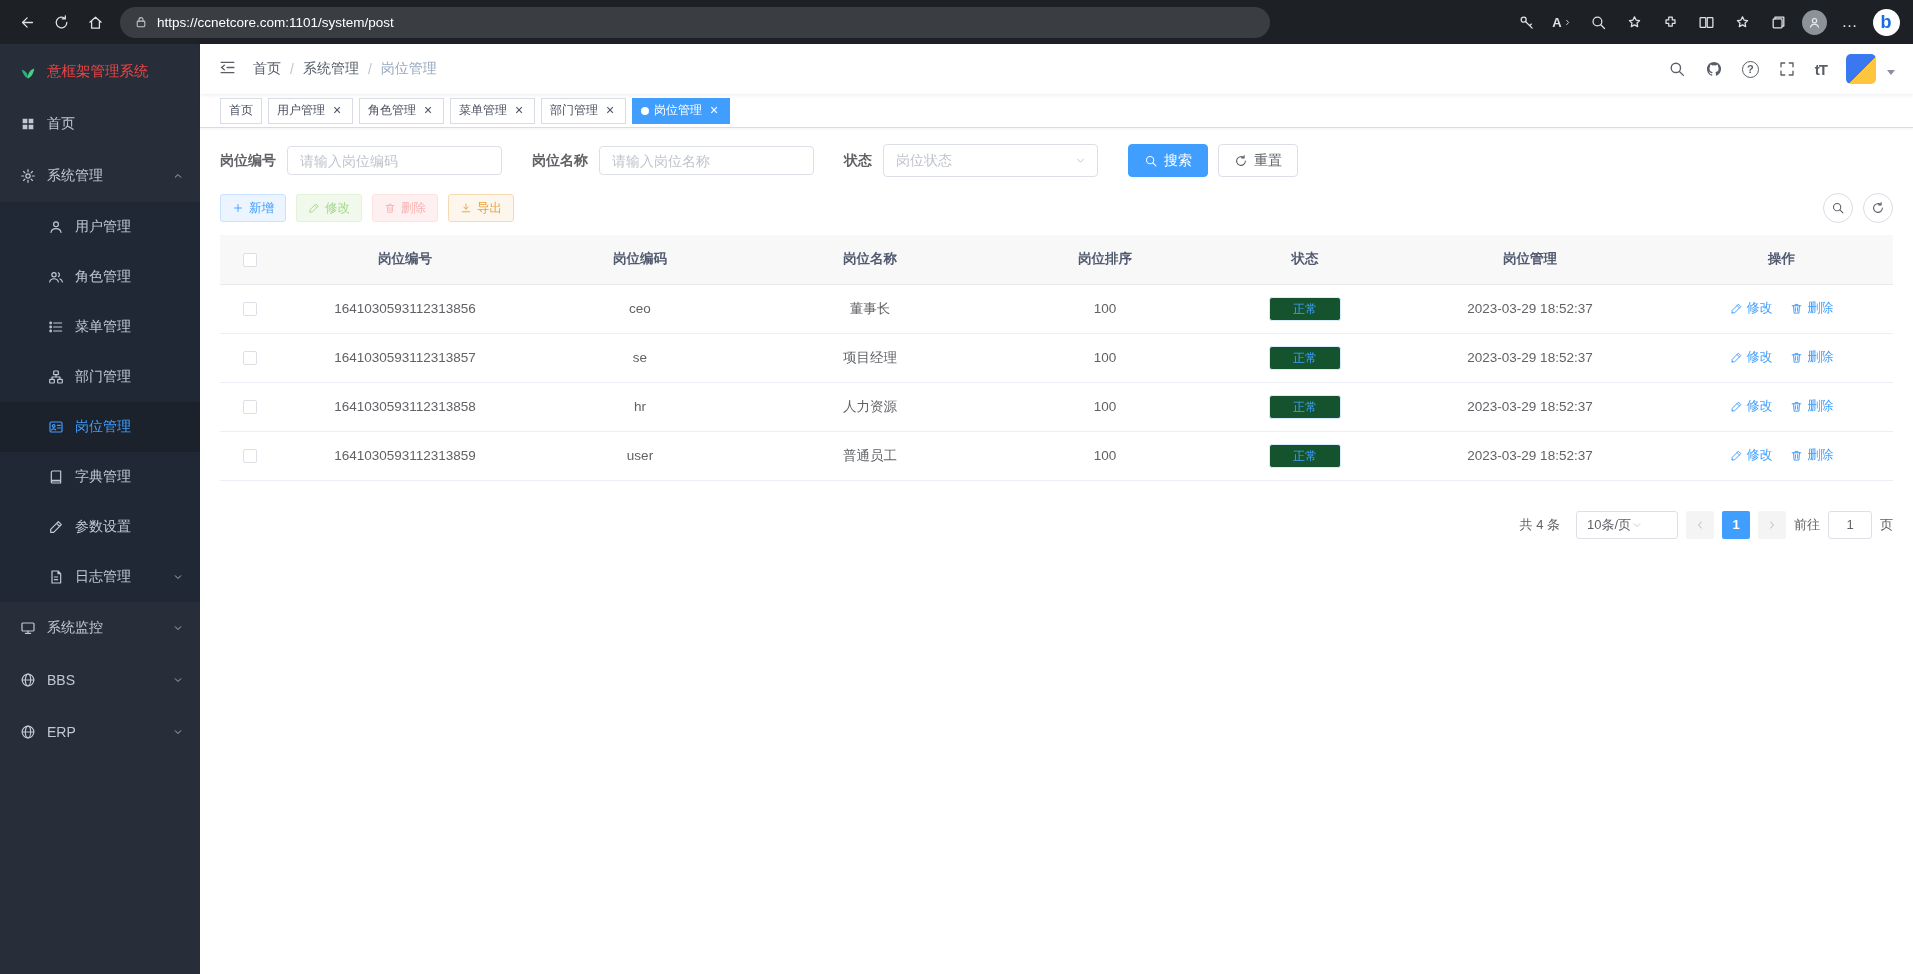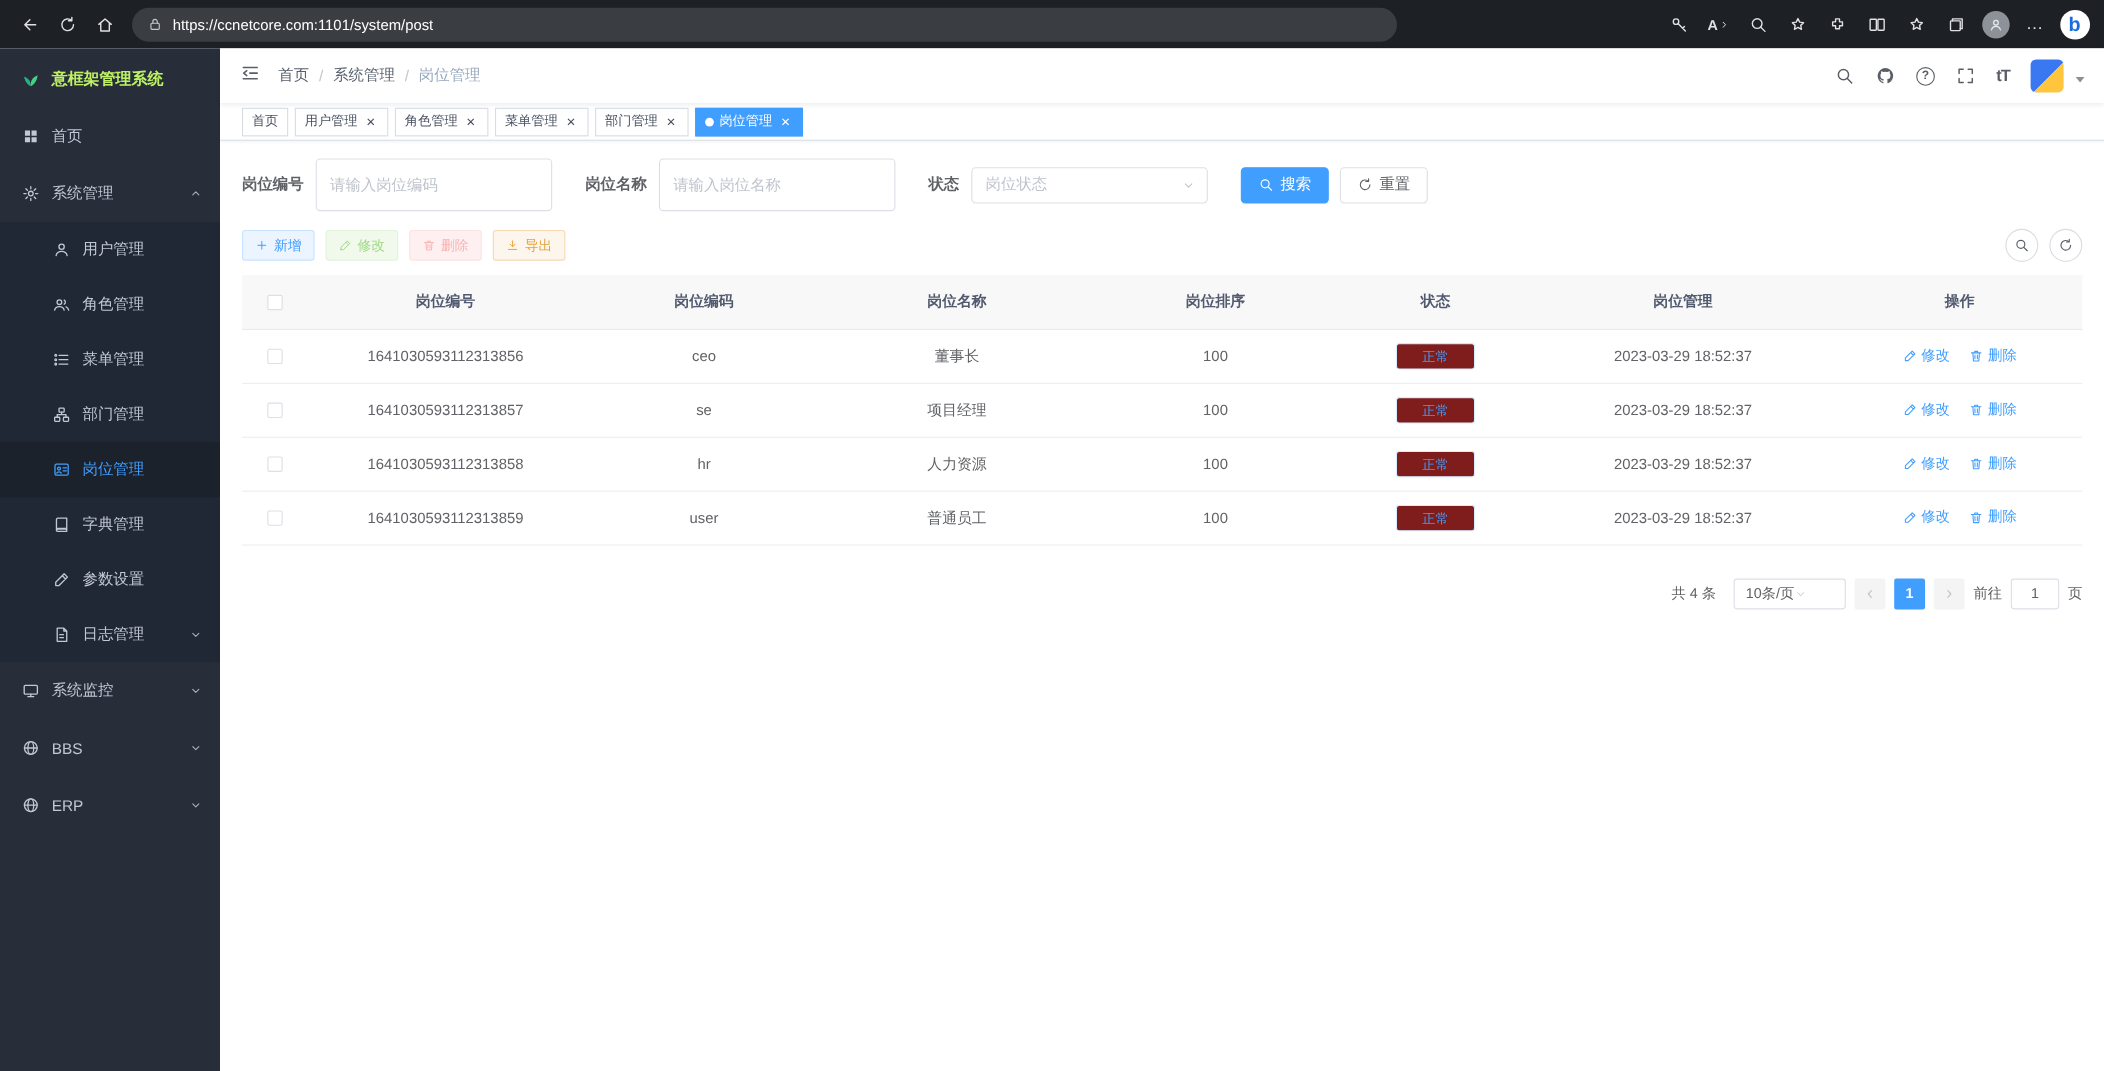--- a/index.html
+++ b/index.html
@@ -28,21 +28,21 @@
   .readaloud-a { font-size: 13px; font-weight: 700; }
   .b-btn .mini-chev { width: 9px; height: 9px; stroke-width: 2.4; }
   .more-dots { font-size: 16px; letter-spacing: 1px; }
 
   
   .app { display: flex; height: 930px; }
 
   
   .sidebar { width: 200px; background: #272e3a; flex: none; display: flex; flex-direction: column; overflow: hidden; }
   .logo { height: 54px; display: flex; align-items: center; gap: 9px; padding-left: 18px; flex: none; }
-  .logo-text { color: #bef264; font-size: 14.5px; font-weight: 700; white-space: nowrap; }
+  .logo-text { color: #ef4444; font-size: 14.5px; font-weight: 400; white-space: nowrap; }
   .menu { flex: 1; }
   .menu-item { height: 52px; display: flex; align-items: center; gap: 11px; padding: 0 16px 0 20px;
                color: #c0c8d4; font-size: 14px; cursor: pointer; white-space: nowrap; }
   .submenu { background: #212835; }
   .submenu .menu-item { padding-left: 48px; height: 50px; }
   .menu-item.active { color: #409eff; background: #1c222c; }
   .menu-item .chev { margin-left: auto; width: 12px; height: 12px; stroke-width: 2; opacity: .85; }
 
   
   .main { flex: 1; min-width: 0; display: flex; flex-direction: column; background: #fff; }
@@ -74,21 +74,21 @@
   .tag-dot { width: 8px; height: 8px; border-radius: 50%; background: #fff; }
   .tag-close { font-size: 14px; line-height: 12px; width: 14px; height: 14px; text-align: center;
           border-radius: 50%; cursor: pointer; }
 
   .content { padding: 16px 20px 0; flex: 1; overflow: hidden; }
 
   
   .filter-row { display: flex; align-items: center; margin-bottom: 16px; }
   .f-item { display: flex; align-items: center; margin-right: 30px; }
   .f-label { font-size: 14px; font-weight: 700; color: #606266; margin-right: 11px; white-space: nowrap; }
-  .input { height: 48px; width: 215px; border: 1px solid #dcdfe6; border-radius: 4px; padding: 0 12px;
+  .input { height: 29px; width: 215px; border: 1px solid #dcdfe6; border-radius: 4px; padding: 0 12px;
            font-size: 14px; color: #606266; outline: none; background: #fff;
            font-family: "Liberation Sans", "DejaVu Sans", sans-serif; }
   .input::placeholder { color: #bfc4cc; }
   .select { height: 33px; width: 215px; border: 1px solid #dcdfe6; border-radius: 4px;
             padding: 0 10px 0 12px; font-size: 14px; display: flex; align-items: center;
             justify-content: space-between; color: #bfc4cc; background: #fff; cursor: pointer; }
   .select .ic { width: 13px; height: 13px; color: #c0c4cc; }
   .btn { height: 33px; padding: 0 15px; border-radius: 4px; border: 1px solid #dcdfe6; background: #fff;
          color: #606266; font-size: 14px; display: inline-flex; align-items: center; gap: 6px; cursor: pointer; }
   .btn .ic { width: 14px; height: 14px; }
@@ -109,21 +109,21 @@
             color: #5a5e66; display: flex; align-items: center; justify-content: center; cursor: pointer; }
   .circle-btn .ic { width: 14px; height: 14px; }
 
   
   table { width: 100%; border-collapse: collapse; table-layout: fixed; font-size: 13.5px; }
   thead th { background: #f8f8f9; color: #515a6e; font-weight: 700; height: 49px; text-align: center;
              border-bottom: 1px solid #e8eaec; }
   tbody td { height: 49px; text-align: center; color: #606266; border-bottom: 1px solid #ebeef5; }
   .checkbox { display: inline-block; width: 14px; height: 14px; border: 1px solid #dcdfe6; border-radius: 2px;
               background: #fff; vertical-align: middle; cursor: pointer; }
-  .status-tag { display: inline-block; padding: 0 23px; height: 24px; line-height: 22px; background: #7f1d1d;
+  .status-tag { display: inline-block; padding: 0 23px; height: 24px; line-height: 22px; background: #14532d;
               border: 1px solid #d9ecff; color: #409eff; border-radius: 3px; font-size: 12px; cursor: default; }
   .link { color: #409eff; font-size: 13px; display: inline-flex; align-items: center; gap: 4px;
               cursor: pointer; margin: 0 7px; }
   .link .ic { width: 13px; height: 13px; }
 
   
   .pager { display: flex; align-items: center; justify-content: flex-end; margin-top: 30px;
            font-size: 13px; color: #606266; gap: 8px; }
   .pager .total { margin-right: 8px; }
   .size-select { height: 28px; width: 102px; border: 1px solid #dcdfe6; border-radius: 3px; background: #fff;

